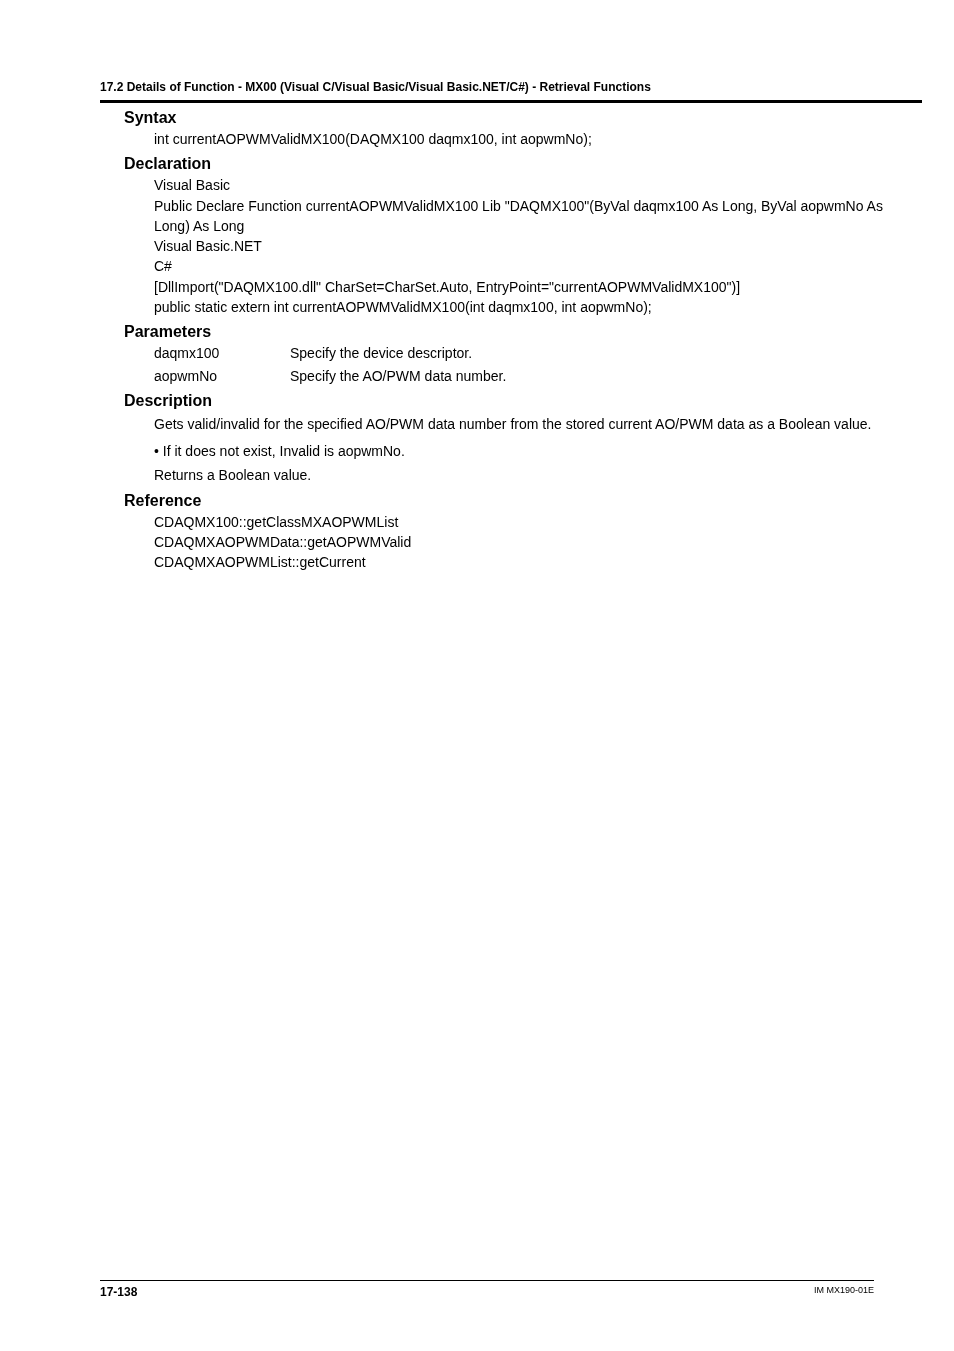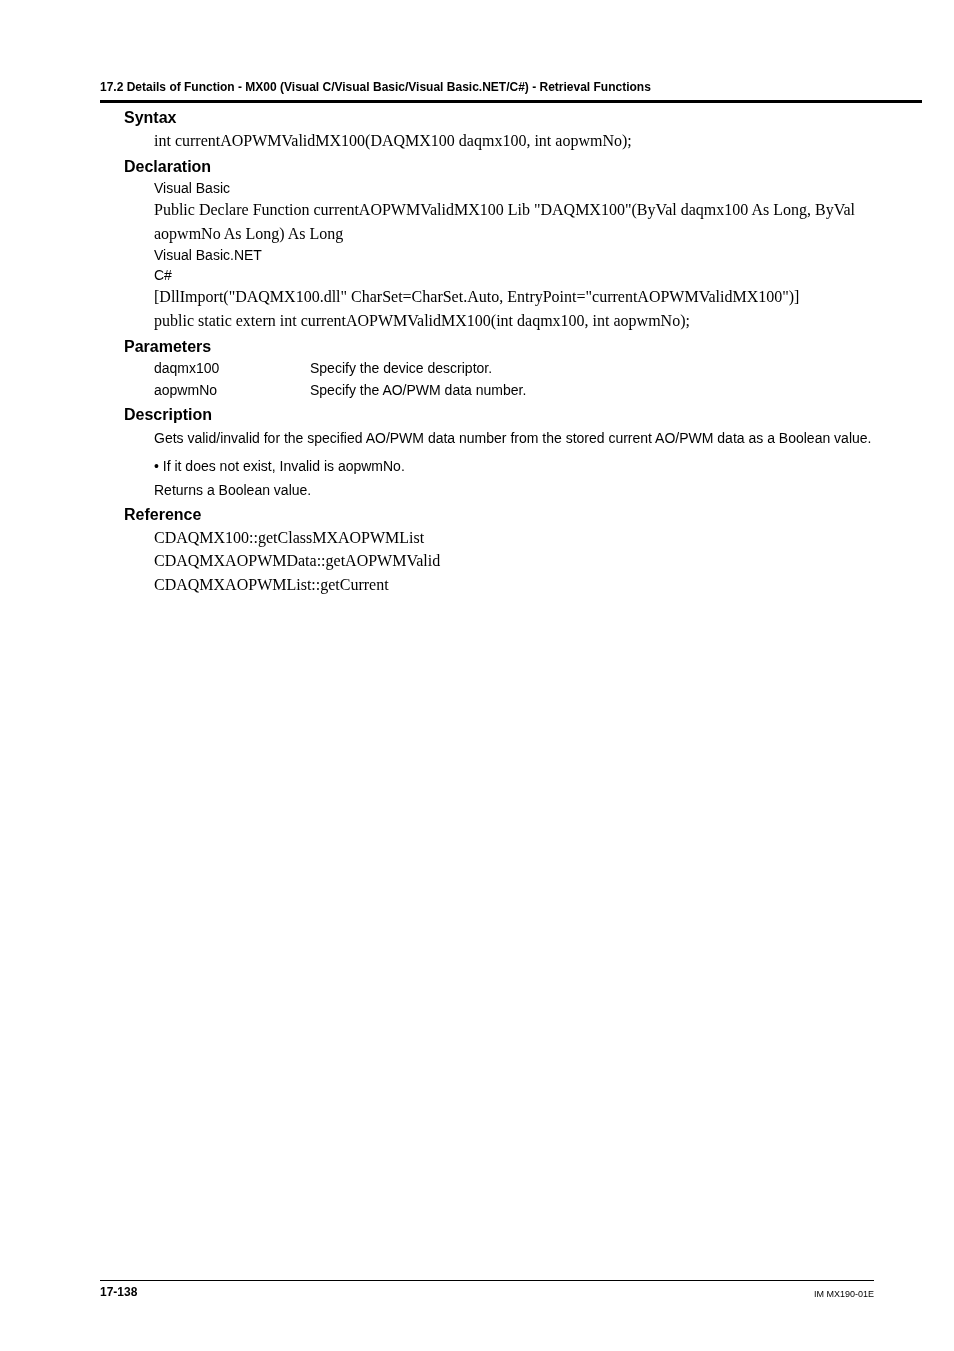--- a/index.html
+++ b/index.html
@@ -42,28 +42,28 @@
     font-weight: bold;
     margin: 6px 0 2px 0;
     padding-left: 24px;
   }
   .body-indent {
     padding-left: 54px;
     font-size: 14px;
     line-height: 1.45;
   }
   .mono {
-    font-family: Liberation Serif, serif;
-    font-size: 16px;
+    font-family: Liberation Sans, sans-serif;
+    font-size: 14px;
     white-space: pre-wrap;
     line-height: 1.45;
   }
   .param-row {
     display: flex;
-    gap: 56px;
+    gap: 36px;
     margin-bottom: 2px;
     align-items: flex-end;
   }
   .param-name {
     width: 100px;
     flex-shrink: 0;
   }
   .bullet {
     padding-left: 0;
     list-style: none;
@@ -74,21 +74,21 @@
   }
   .footer {
     position: absolute;
     bottom: 52px;
     left: 100px;
     right: 80px;
     border-top: 1px solid #000;
     padding-top: 4px;
     display: flex;
     justify-content: space-between;
-    align-items: flex-end;
+    align-items: flex-start;
     font-size: 12px;
   }
   .footer-left {
     font-weight: bold;
   }
   .footer-right {
     font-size: 9px;
     font-weight: normal;
   }
 </style>

